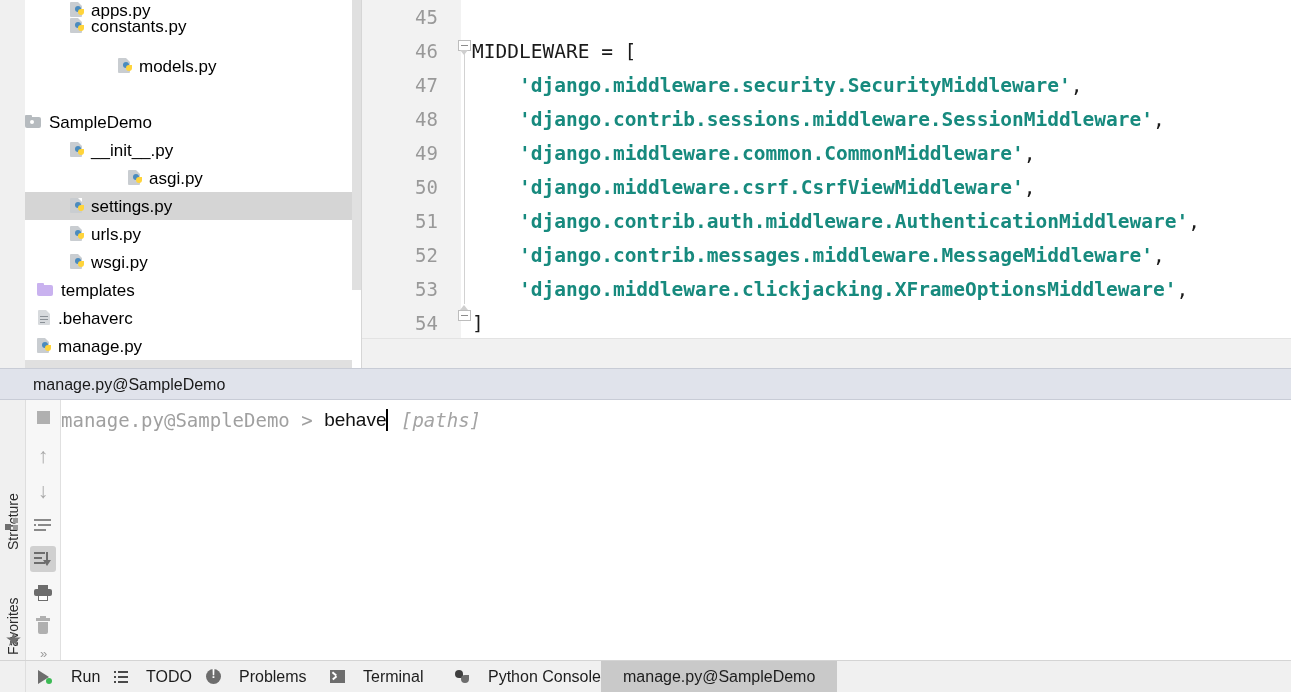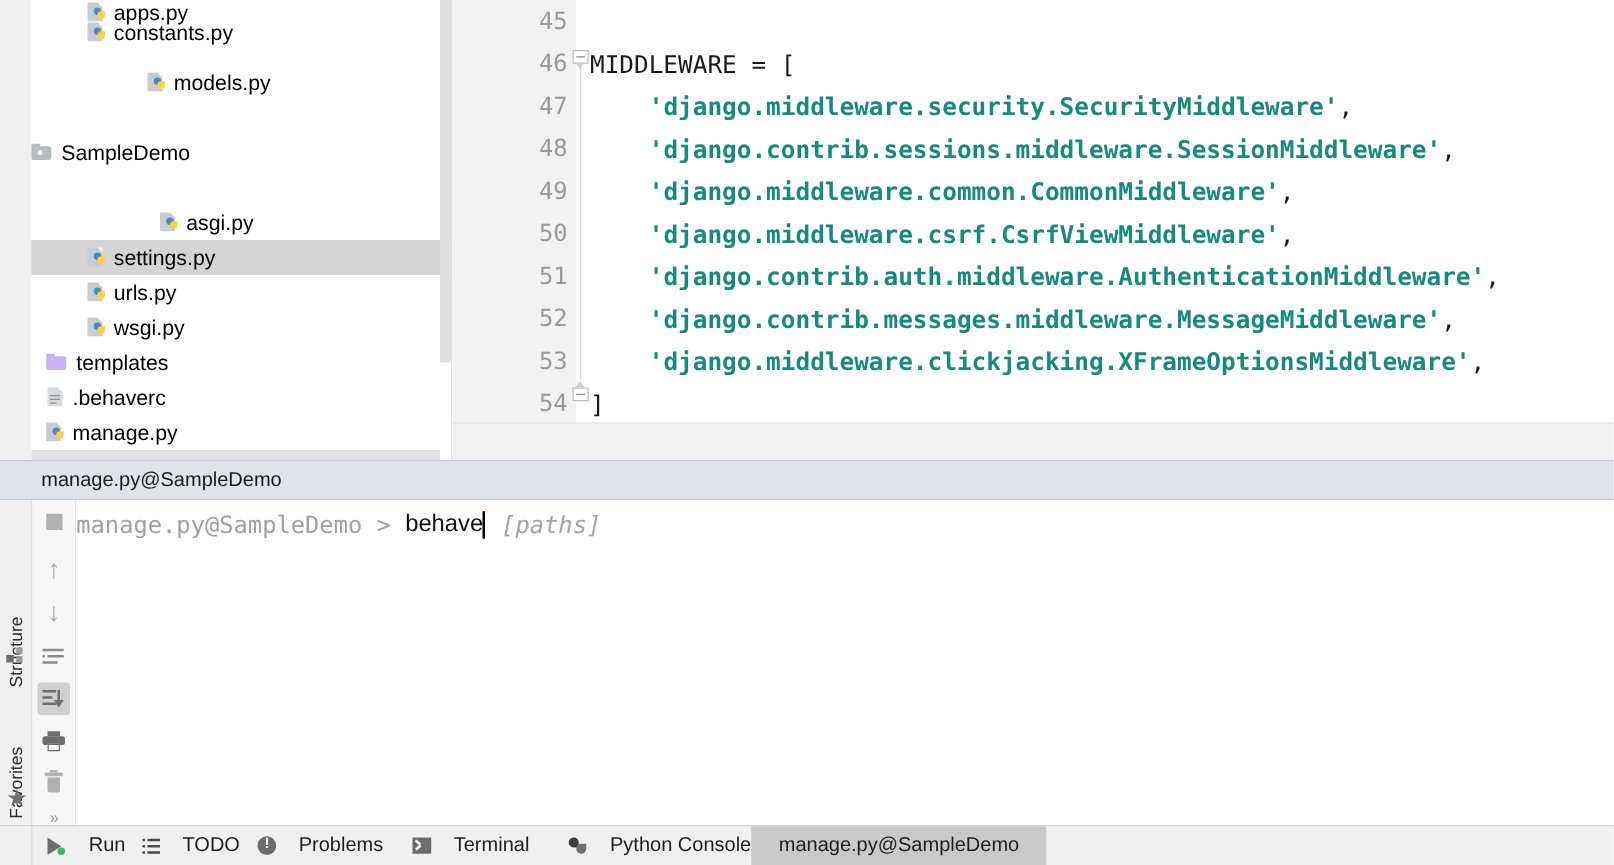--- a/index.html
+++ b/index.html
@@ -140,21 +140,21 @@
     width: 929px;
   }
   .code-line {
     position: relative;
     height: 34px;
     display: flex;
     align-items: center;
     white-space: pre;
   }
   .lnum {
-    position: absolute; left: 16px; top: 0;
+    position: absolute; left: 0; top: 0;
     width: 76px; height: 34px;
     display: flex; align-items: center; justify-content: flex-end;
     font-size: 19px; color: #999999;
   }
   .ctext {
     position: absolute; left: 110px; top: 0;
     height: 34px; display: flex; align-items: center;
     font-size: 19.5px; letter-spacing: 0px;
   }
   .tok-plain { color: #1a1a1a; }
@@ -386,20 +386,28 @@
           <span class="tree-label">models.py</span>
         </div>
         <div class="tree-row" style="position: absolute; left: 0px; right: 0px; top: 108px; ">
           <span class="ic ic-folder">
             <span class="tab"></span>
             <span class="body"></span>
             <span class="dot"></span>
           </span>
           <span class="tree-label">SampleDemo</span>
         </div>
+        <div class="tree-row" style="position: absolute; left: 0px; right: 0px; top: 136px; padding-left: 45px;">
+          <span class="ic ic-py">
+            <span class="sheet"></span>
+            <span class="pyb"></span>
+            <span class="pyy"></span>
+          </span>
+          <span class="tree-label">__init__.py</span>
+        </div>
         <div class="tree-row" style="position: absolute; left: 17px; right: 0px; top: 164px; padding-left: 45px; margin-left: 41px;">
           <span class="ic ic-py">
             <span class="sheet"></span>
             <span class="pyb"></span>
             <span class="pyy"></span>
           </span>
           <span class="tree-label">asgi.py</span>
         </div>
         <div class="tree-row selected" style="position: absolute; left: 0px; right: 0px; top: 192px; padding-left: 45px;">
           <span class="ic ic-py">

